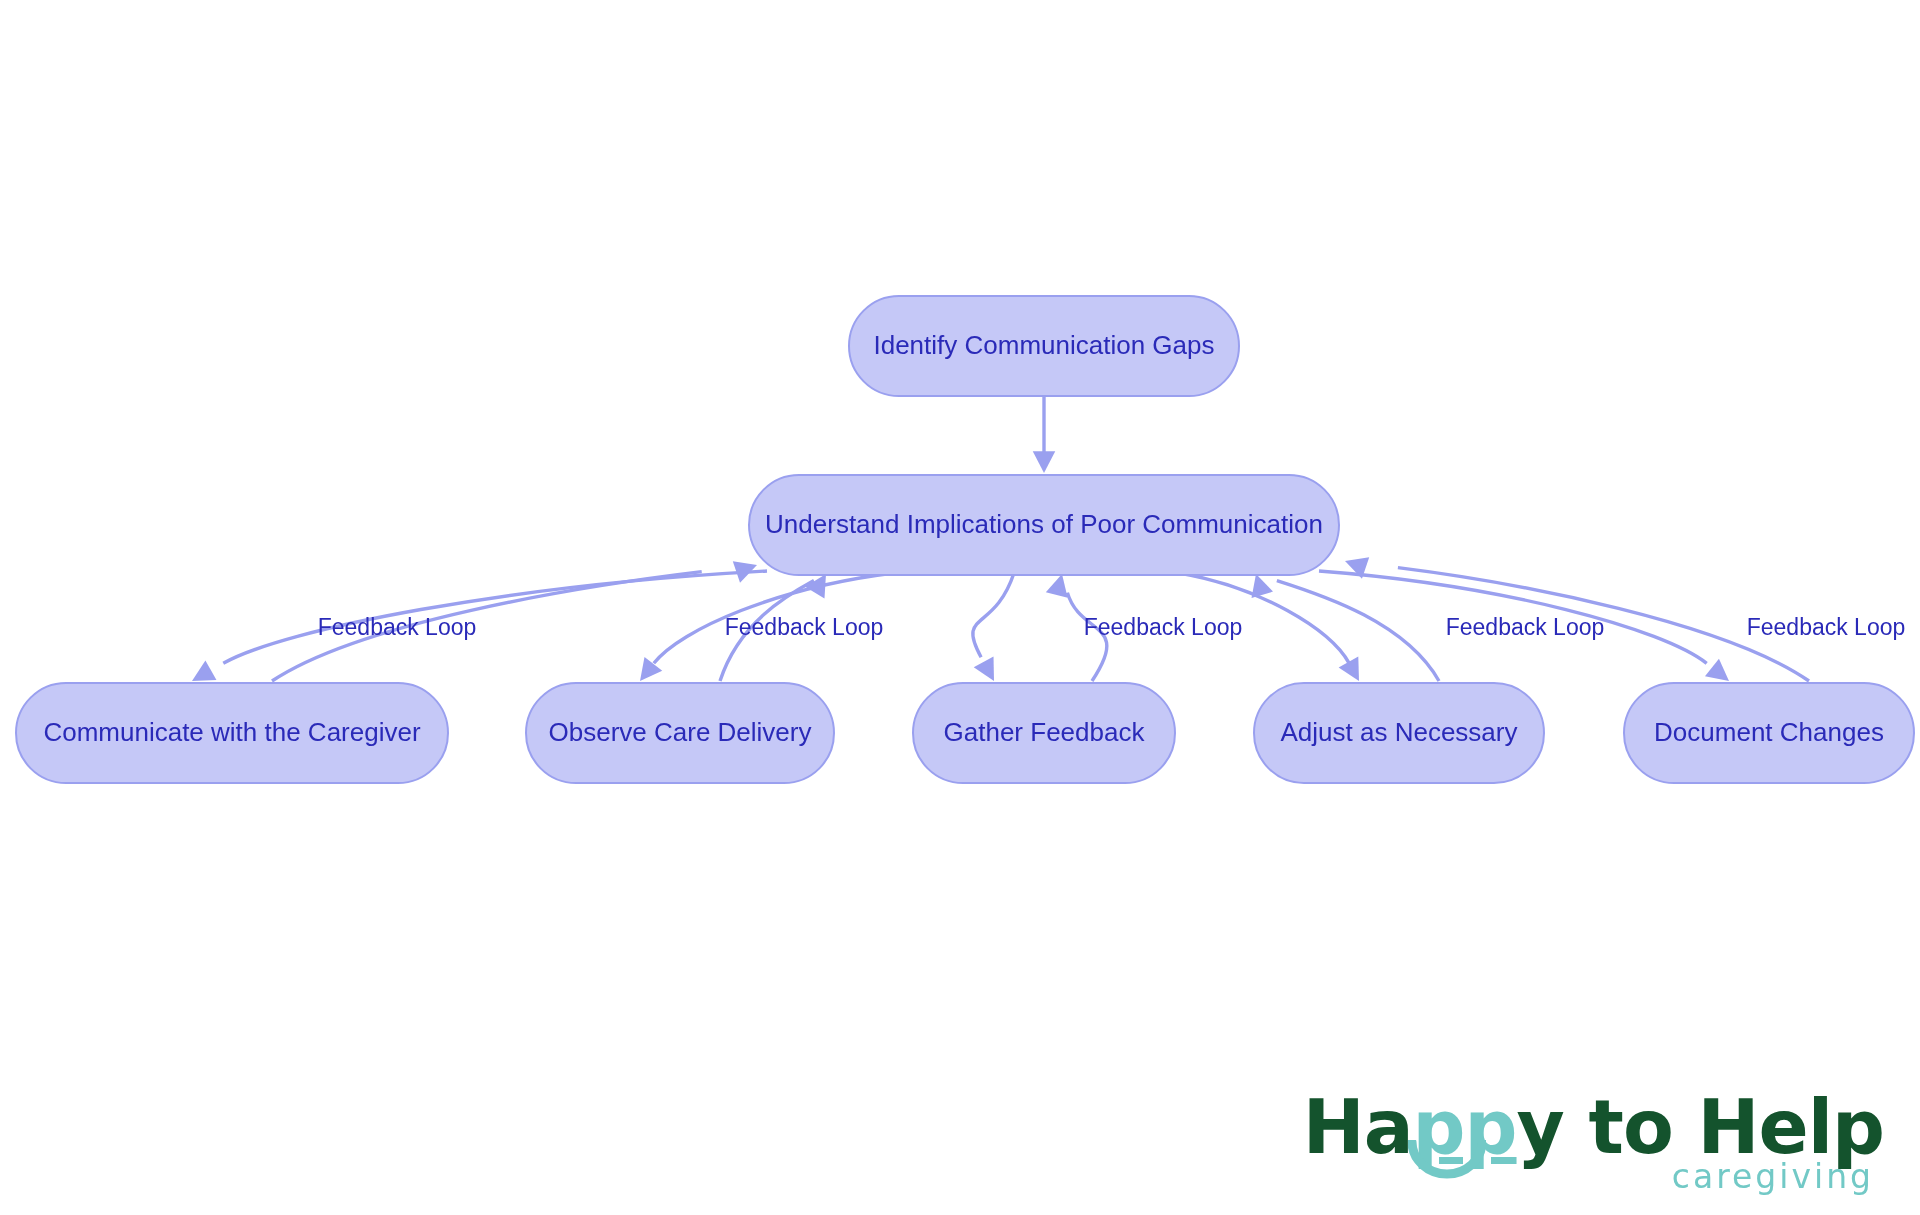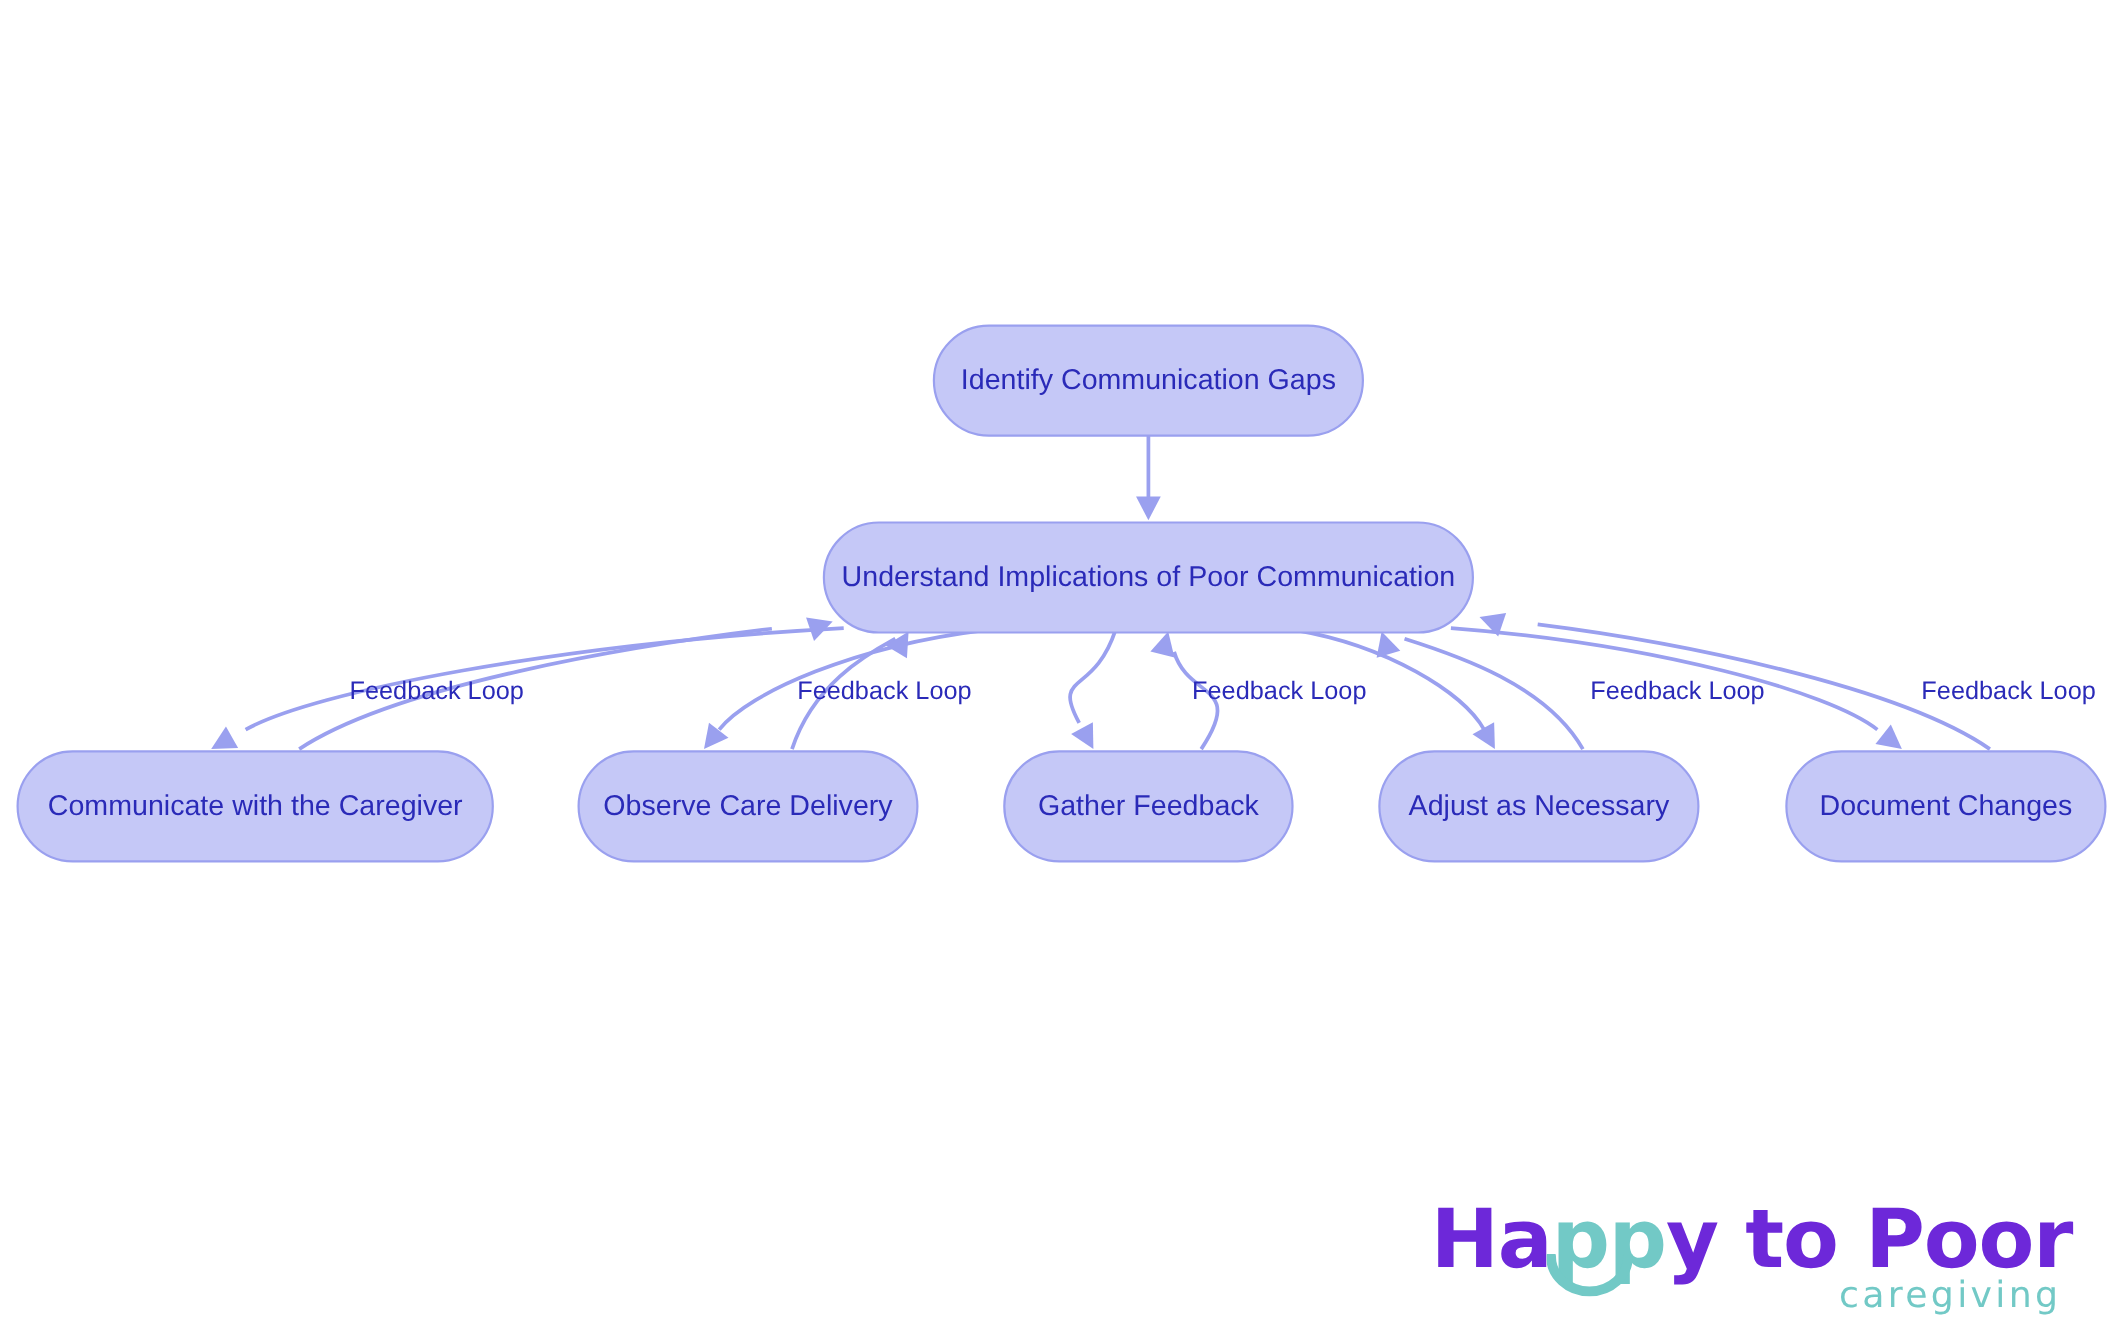--- a/index.html
+++ b/index.html
@@ -66,22 +66,22 @@
   }
   .logo-main {
     font-family: "DejaVu Sans", sans-serif;
     font-weight: bold;
     font-size: 74px;
     letter-spacing: -1px;
     white-space: nowrap;
     position: relative;
     display: inline-block;
   }
-  .logo-coral { color: #6d28d9; }
-  .logo-teal  { color: #72c9c6; }
+  .logo-coral { color: #14532d; }
+  .logo-teal  { color: #72c9c6; text-decoration: underline; }
   .logo-sub {
     font-family: "DejaVu Sans", sans-serif;
     font-size: 33px;
     color: #72c9c6;
     letter-spacing: 3px;
     margin-top: -4px;
     margin-right: 10px;
     white-space: nowrap;
   }
   .smile {
@@ -177,20 +177,20 @@
         <text x="393" y="629" class="edge-label">Feedback Loop</text>
         <text x="800" y="629" class="edge-label">Feedback Loop</text>
         <text x="1159" y="629" class="edge-label">Feedback Loop</text>
         <text x="1521" y="629" class="edge-label">Feedback Loop</text>
         <text x="1822" y="629" class="edge-label">Feedback Loop</text>
       </g>
   </svg>
 
   <div class="logo">
     <div class="logo-main">
-      <span class="logo-coral">Ha</span><span class="logo-teal">pp</span><span class="logo-coral">y</span><span class="logo-coral">&nbsp;</span><span class="logo-coral">to</span><span class="logo-coral">&nbsp;</span><span class="logo-coral">Poor</span>
+      <span class="logo-coral">Ha</span><span class="logo-teal">pp</span><span class="logo-coral">y</span><span class="logo-coral">&nbsp;</span><span class="logo-coral">to</span><span class="logo-coral">&nbsp;</span><span class="logo-coral">Help</span>
       <svg class="smile" viewBox="0 0 78 40" xmlns="http://www.w3.org/2000/svg">
         <path d="M4 2 A 35 32 0 0 0 74 2" fill="none" stroke="#72c9c6" stroke-width="9" stroke-linecap="round"></path>
       </svg>
     </div>
     <div class="logo-sub">caregiving</div>
   </div>
 </div>
 
 </body></html>

